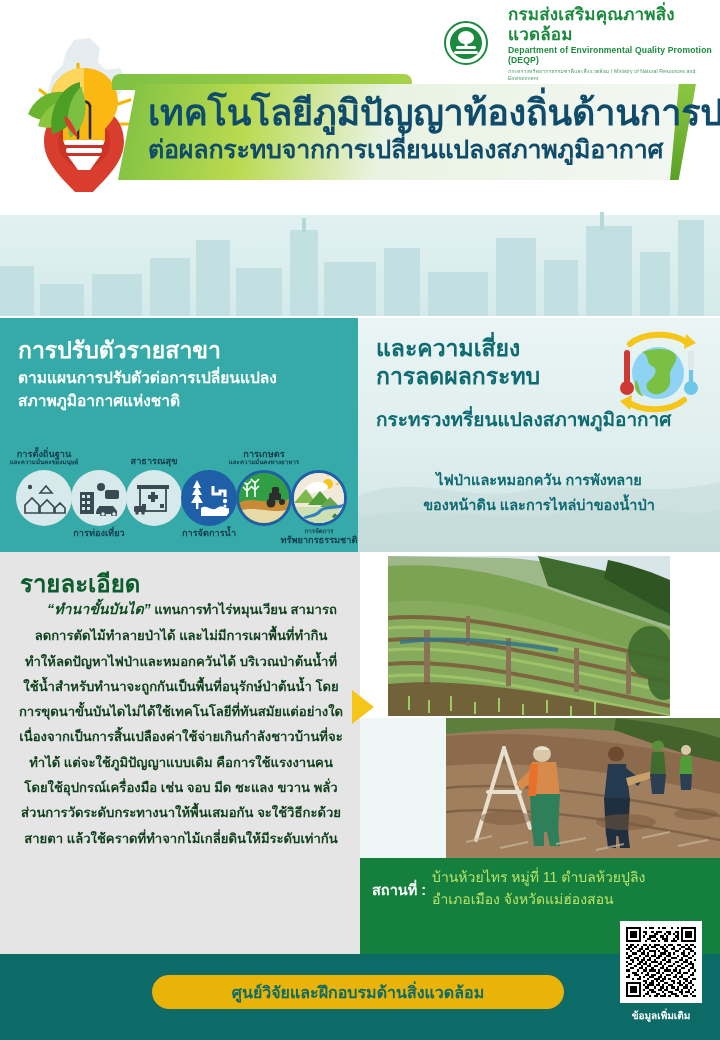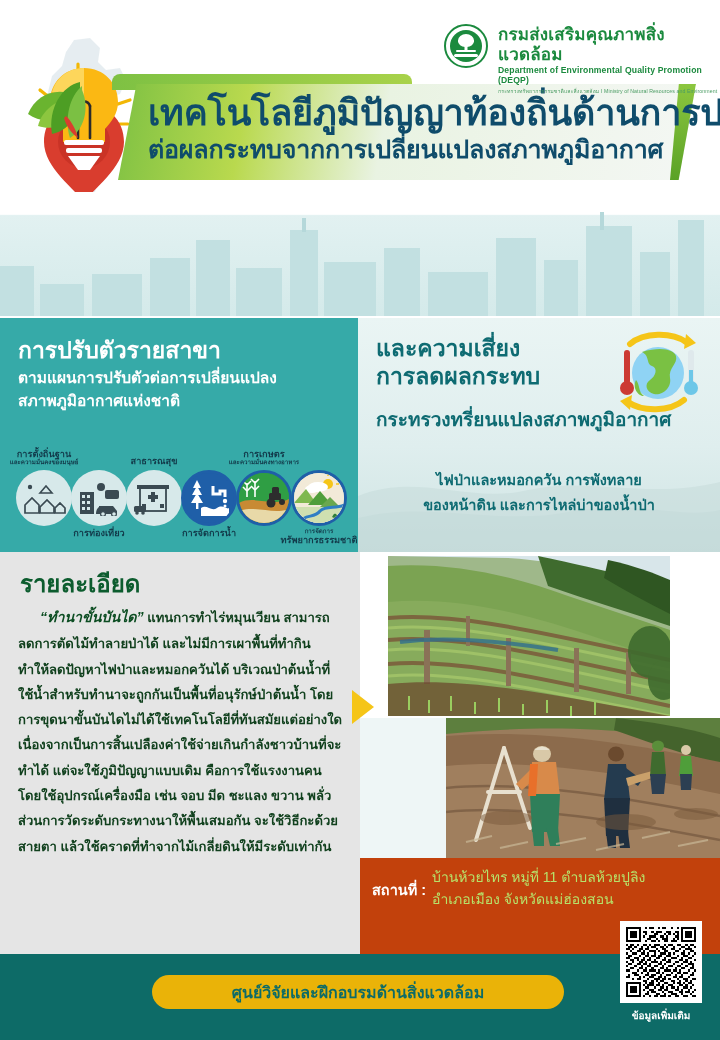--- a/index.html
+++ b/index.html
@@ -16,22 +16,22 @@
     background: #ffffff;
     overflow: hidden;
   }
 
   
   .header-band {
     position: absolute; left: 0; top: 0; width: 720px; height: 192px;
     background: #ffffff;
   }
   .logo-block {
-    position: absolute; left: 444px; top: 24px;
-    display: flex; align-items: flex-start; gap: 10px;
+    position: absolute; left: 444px; top: 4px;
+    display: flex; align-items: center; gap: 20px;
   }
   .logo-seal {
     width: 44px; height: 44px; border-radius: 50%;
     border: 2.5px solid #1b8a3e; background: #ffffff;
     display: flex; align-items: center; justify-content: center;
     flex: none; position: relative;
   }
   .logo-seal .inner {
     width: 32px; height: 32px; border-radius: 50%;
     background: #1b8a3e; position: relative; overflow: hidden;
@@ -171,23 +171,23 @@
   
   .detail-panel {
     position: absolute; left: 0; top: 552px; width: 360px; height: 402px;
     background: #e5e5e5;
   }
   .detail-h {
     position: absolute; left: 20px; top: 12px;
     font-size: 24px; font-weight: bold; color: #0c5c2e;
   }
   .detail-body {
-    position: absolute; left: 18px; top: 52px; width: 326px;
+    position: absolute; left: 18px; top: 44px; width: 326px;
     font-size: 13.1px; font-weight: bold; color: #10401d;
-    line-height: 1.93; text-align: left;
+    line-height: 1.93; text-align: center;
   }
   .detail-body .lead {
     font-style: italic; font-size: 14.2px; color: #0c4d22;
   }
   .detail-body .indent { display: inline-block; width: 22px; }
 
   .arrow-marker {
     position: absolute; left: 352px; top: 690px;
     width: 0; height: 0;
     border-top: 17px solid transparent;
@@ -201,21 +201,21 @@
     overflow: hidden; background: #6b8f3a;
   }
   .photo2 {
     position: absolute; left: 446px; top: 718px; width: 274px; height: 140px;
     overflow: hidden; background: #8a6a4a;
   }
 
   
   .loc-band {
     position: absolute; left: 360px; top: 858px; width: 360px; height: 96px;
-    background: #c2410c;
+    background: #15803d;
     padding-left: 24px;
   }
   .loc-label {
     position: absolute; left: 12px; top: 20px;
     font-size: 14.5px; font-weight: bold; color: #ffffff;
   }
   .loc-text {
     position: absolute; left: 72px; top: 8px; width: 282px;
     font-size: 14px; font-weight: normal; color: #b7e26a; line-height: 1.6;
   }

